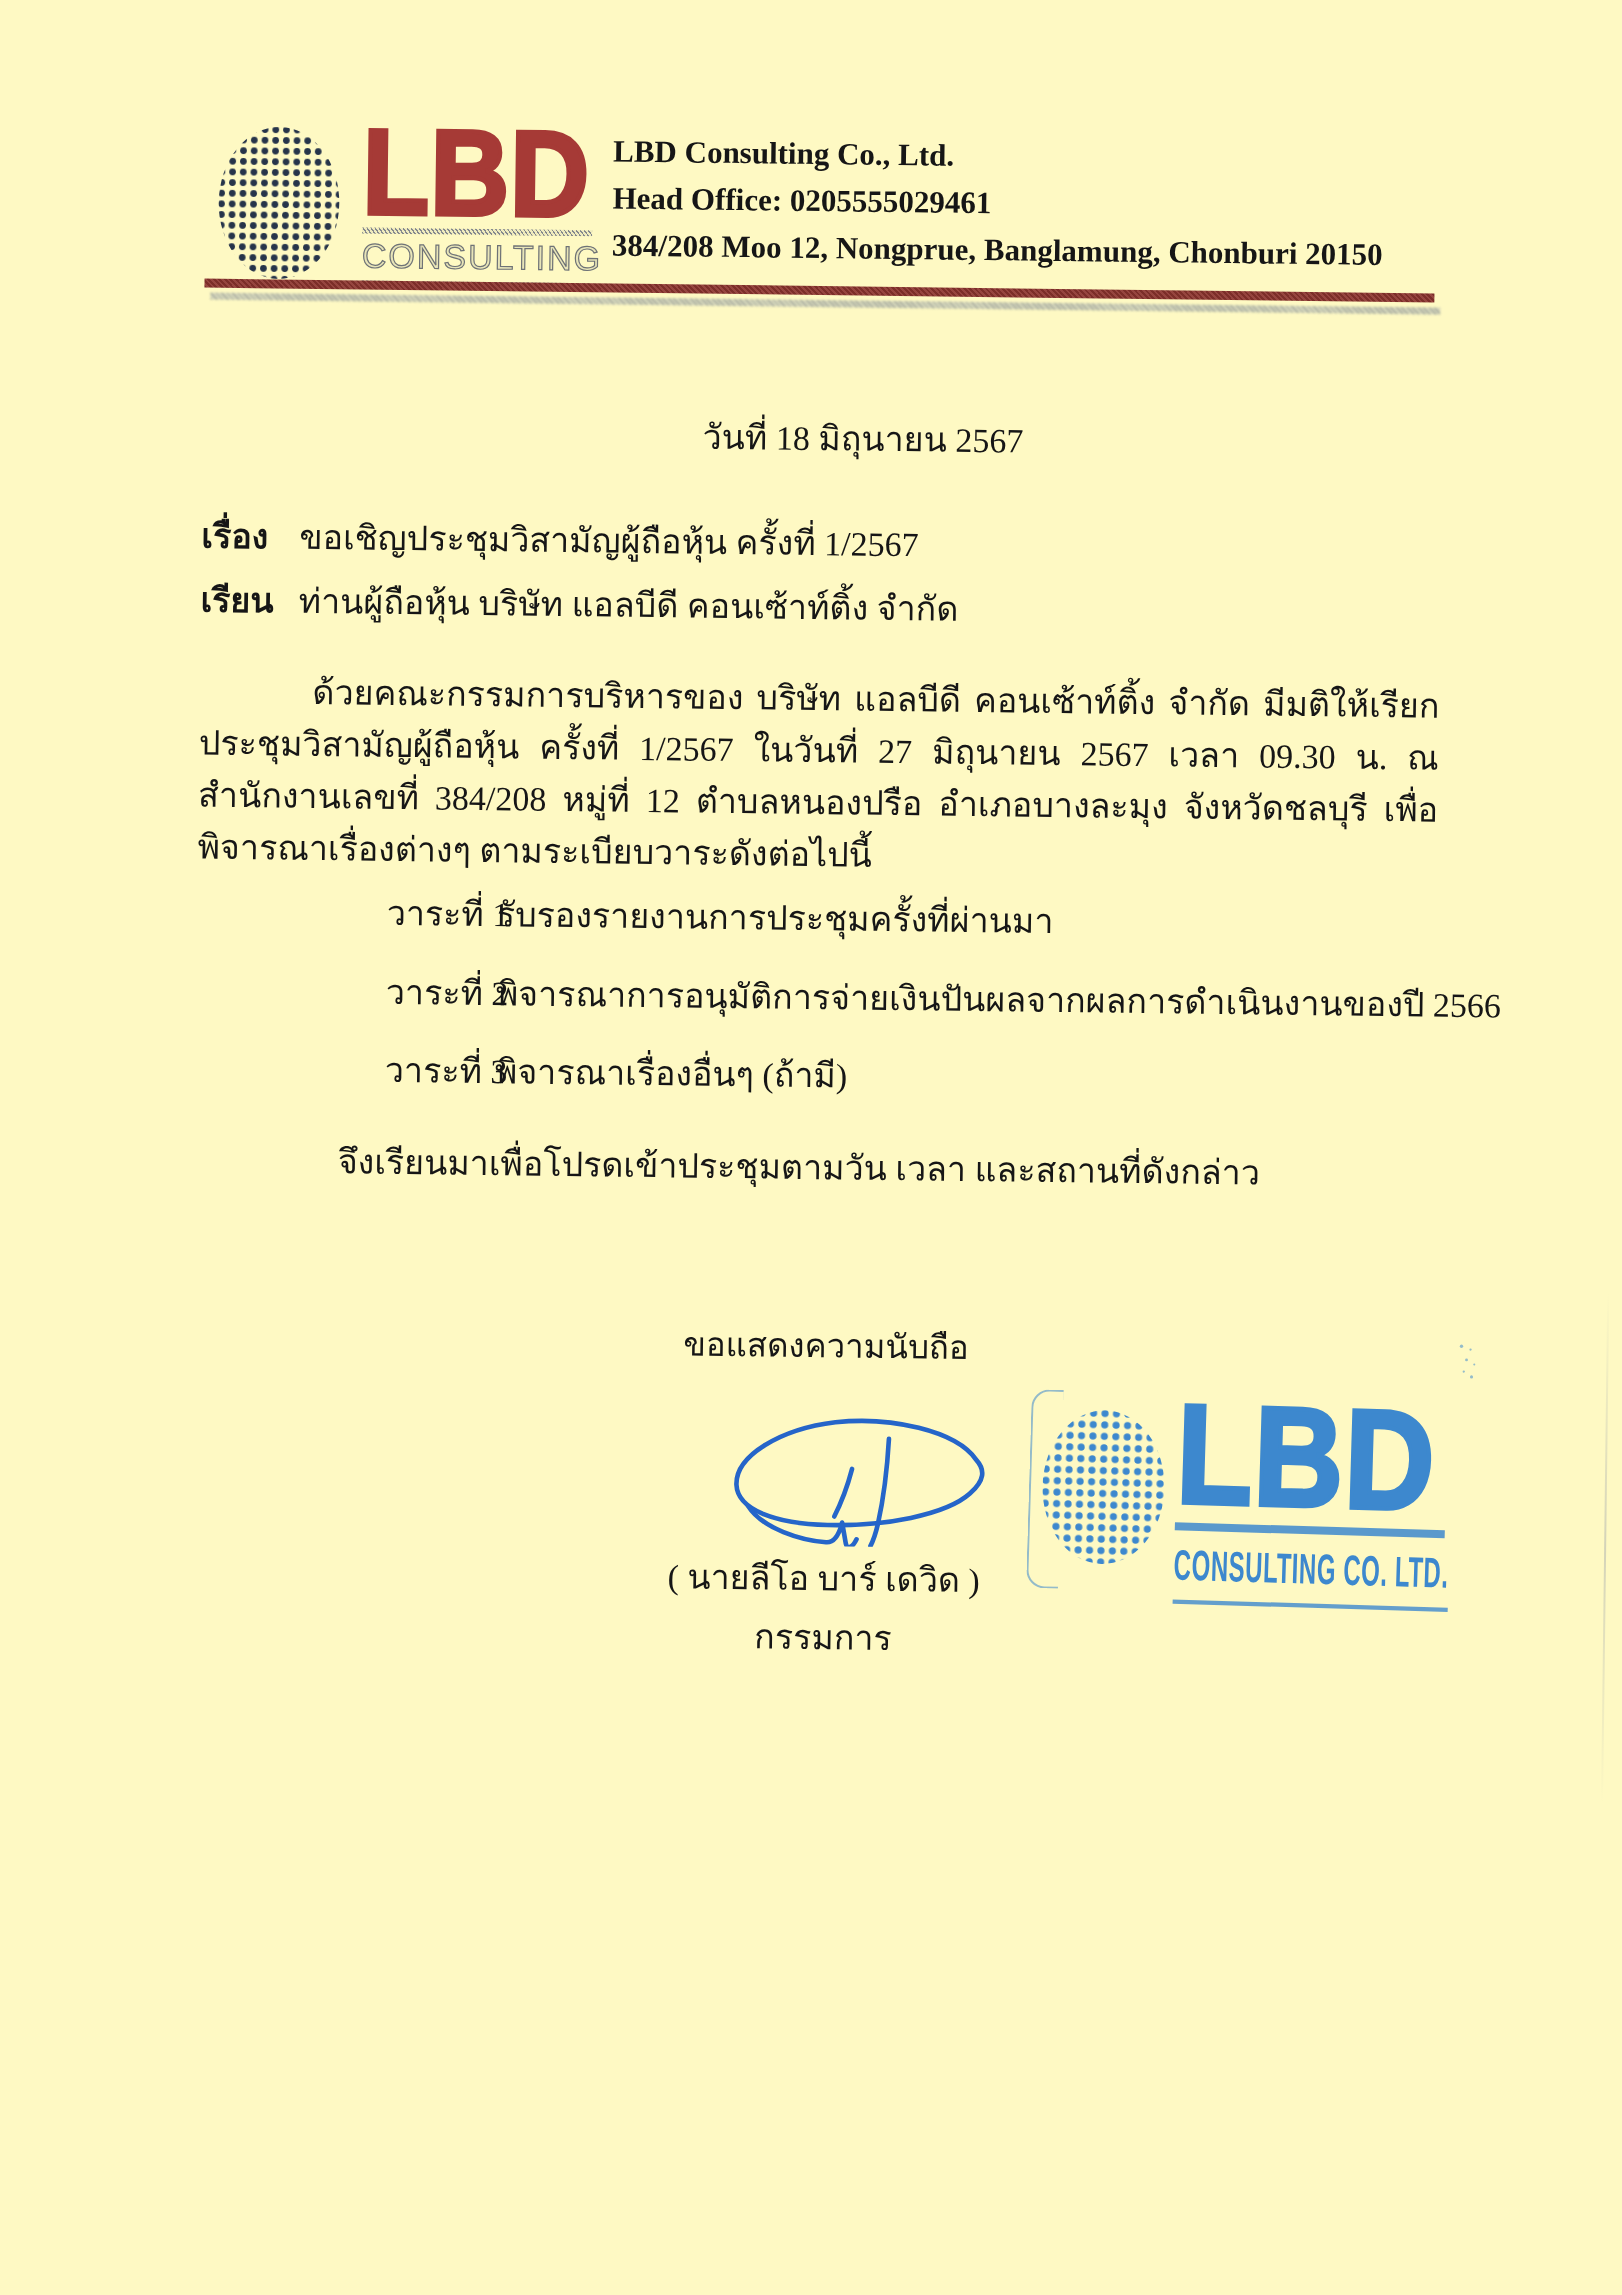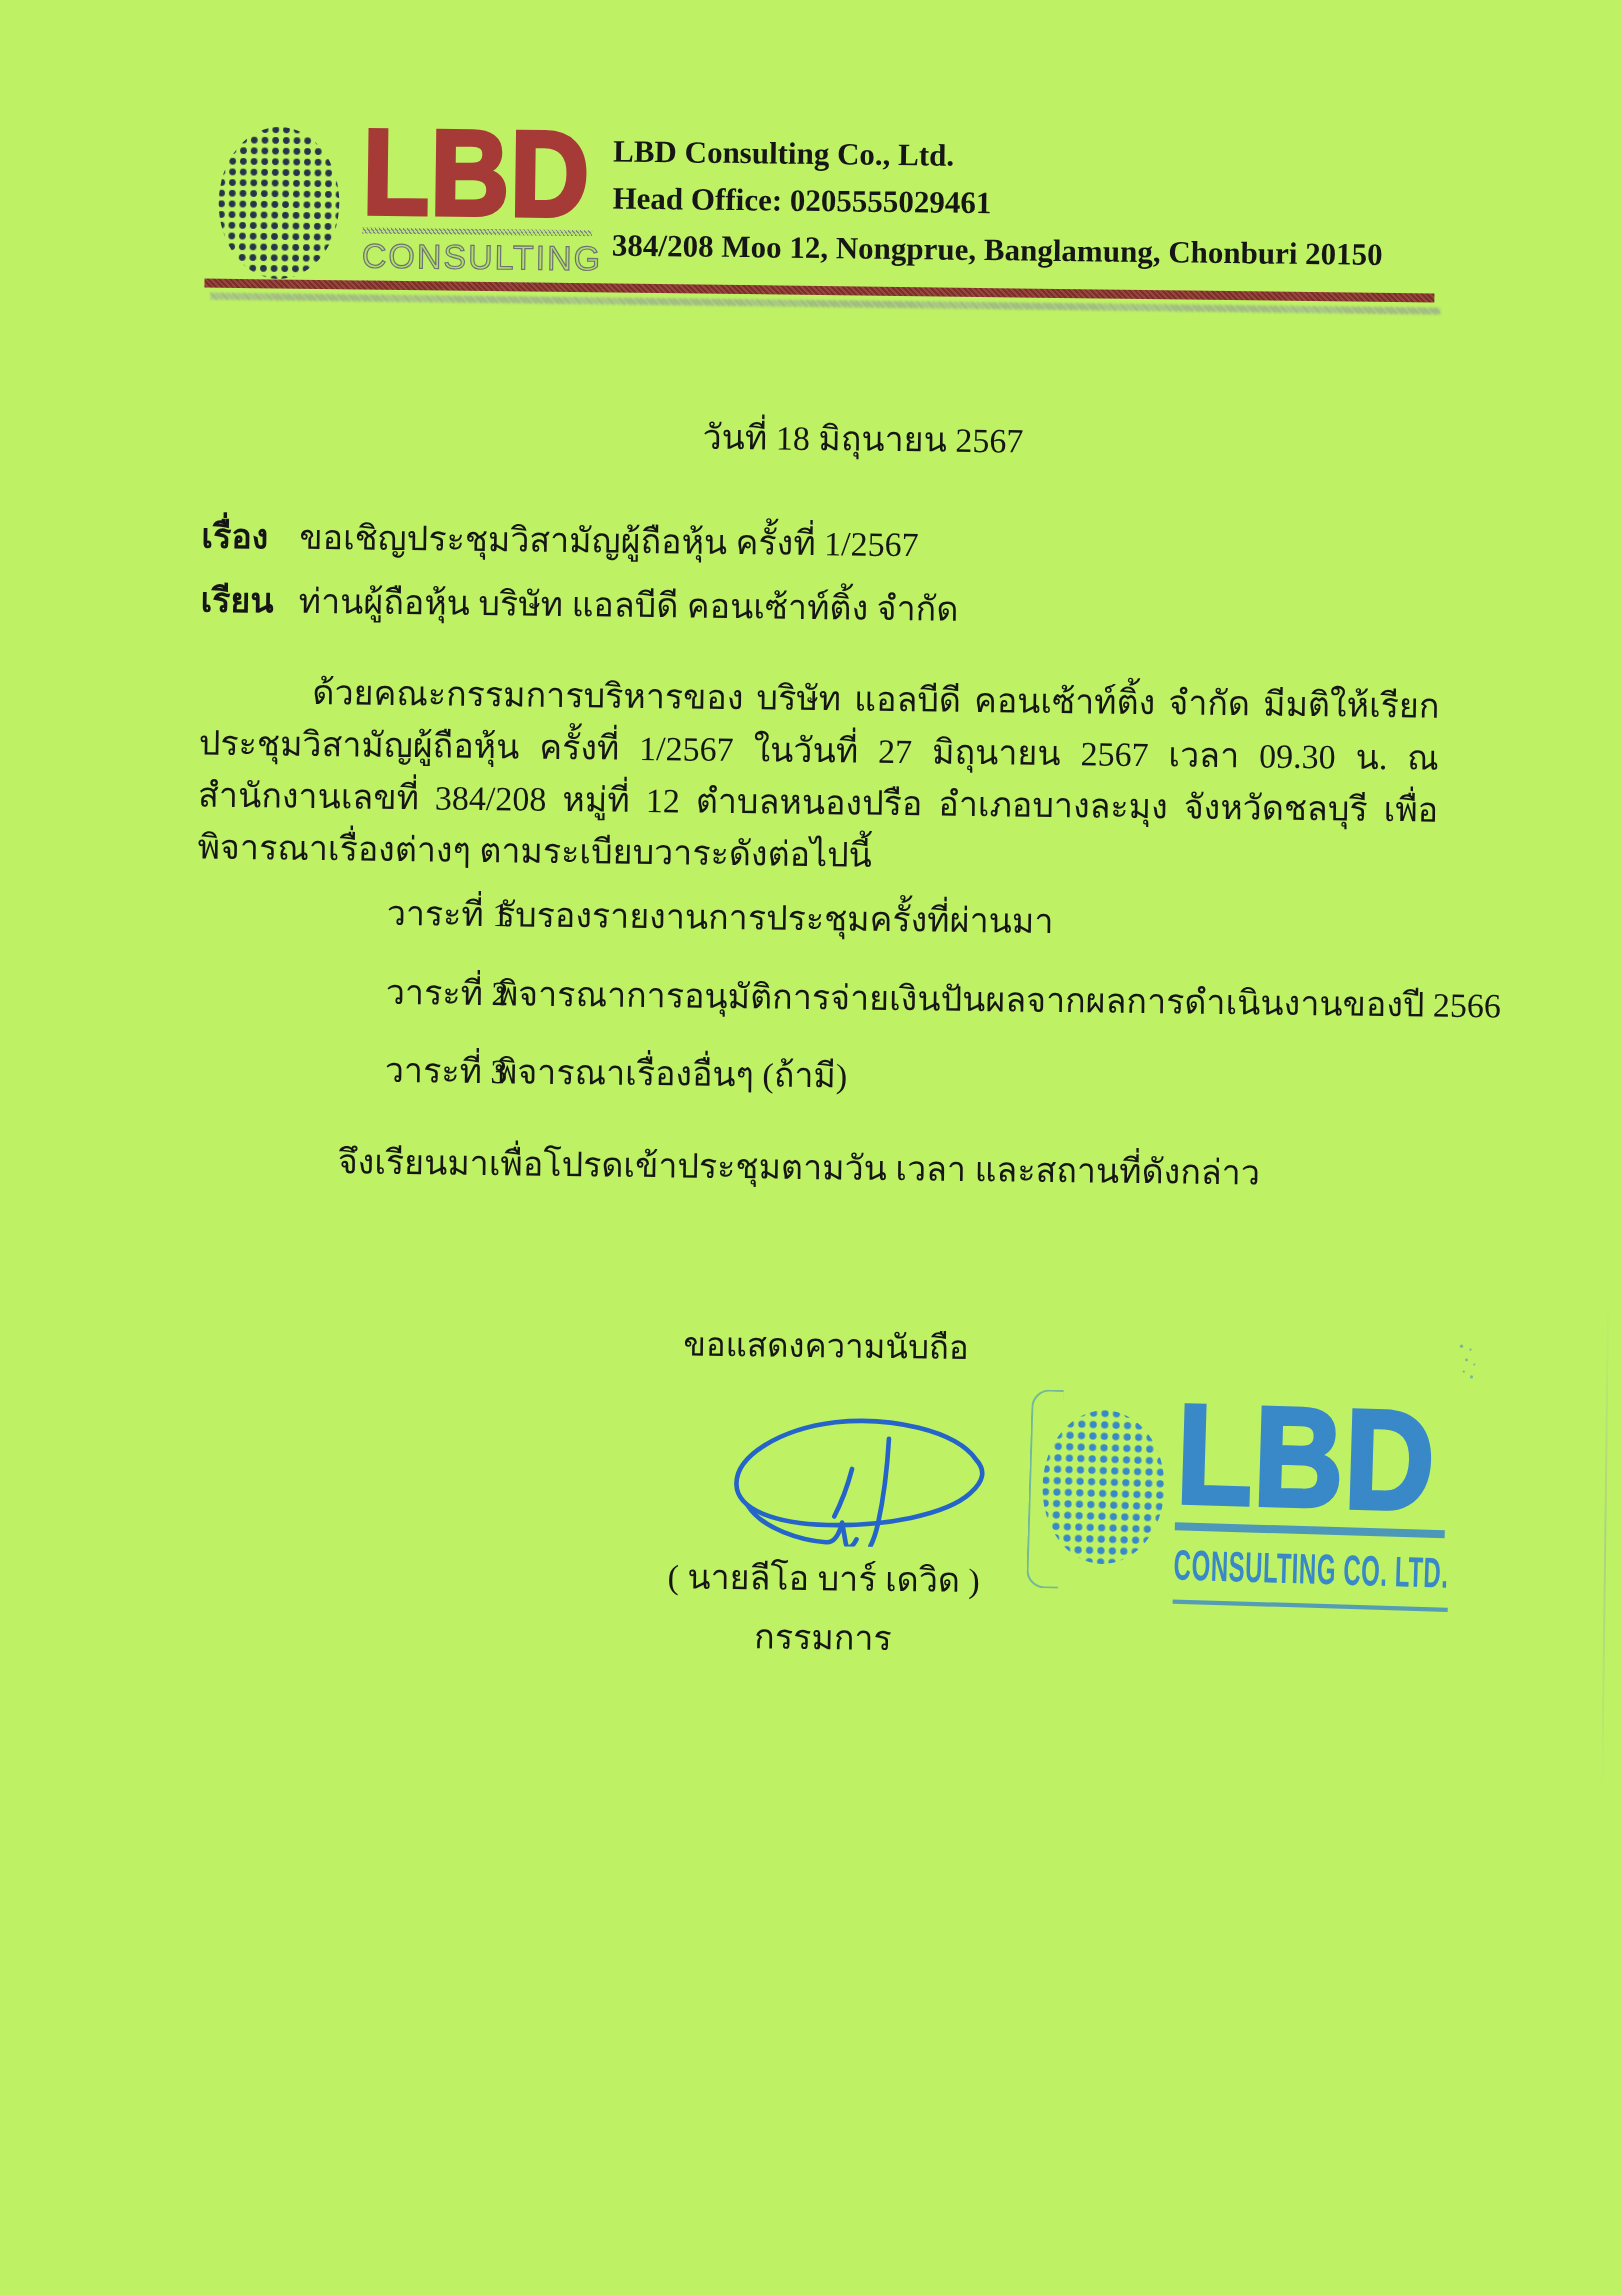--- a/index.html
+++ b/index.html
@@ -1,19 +1,19 @@
 <!DOCTYPE html>
 <html style="font-size:10.5px"><head>
 <meta charset="utf-8">
 <style>
   html,body{margin:0;padding:0;background:#e8e8e8;}
   .page{
     position:relative;
     width:1623px;height:2295px;
-    background:#bef264;
+    background:#fef9c3;
     overflow:hidden;
     font-family:"Liberation Serif","DejaVu Serif",serif;
     color:#161616;
   }
   .content{position:absolute;inset:0;transform:rotate(0.7deg);transform-origin:811px 982px;}
 
   
   .logo-globe{position:absolute;left:200px;top:131px;width:139px;height:157px;}
   .logo-text{position:absolute;left:353px;top:128px;width:230px;}
   .logo-lbd{

